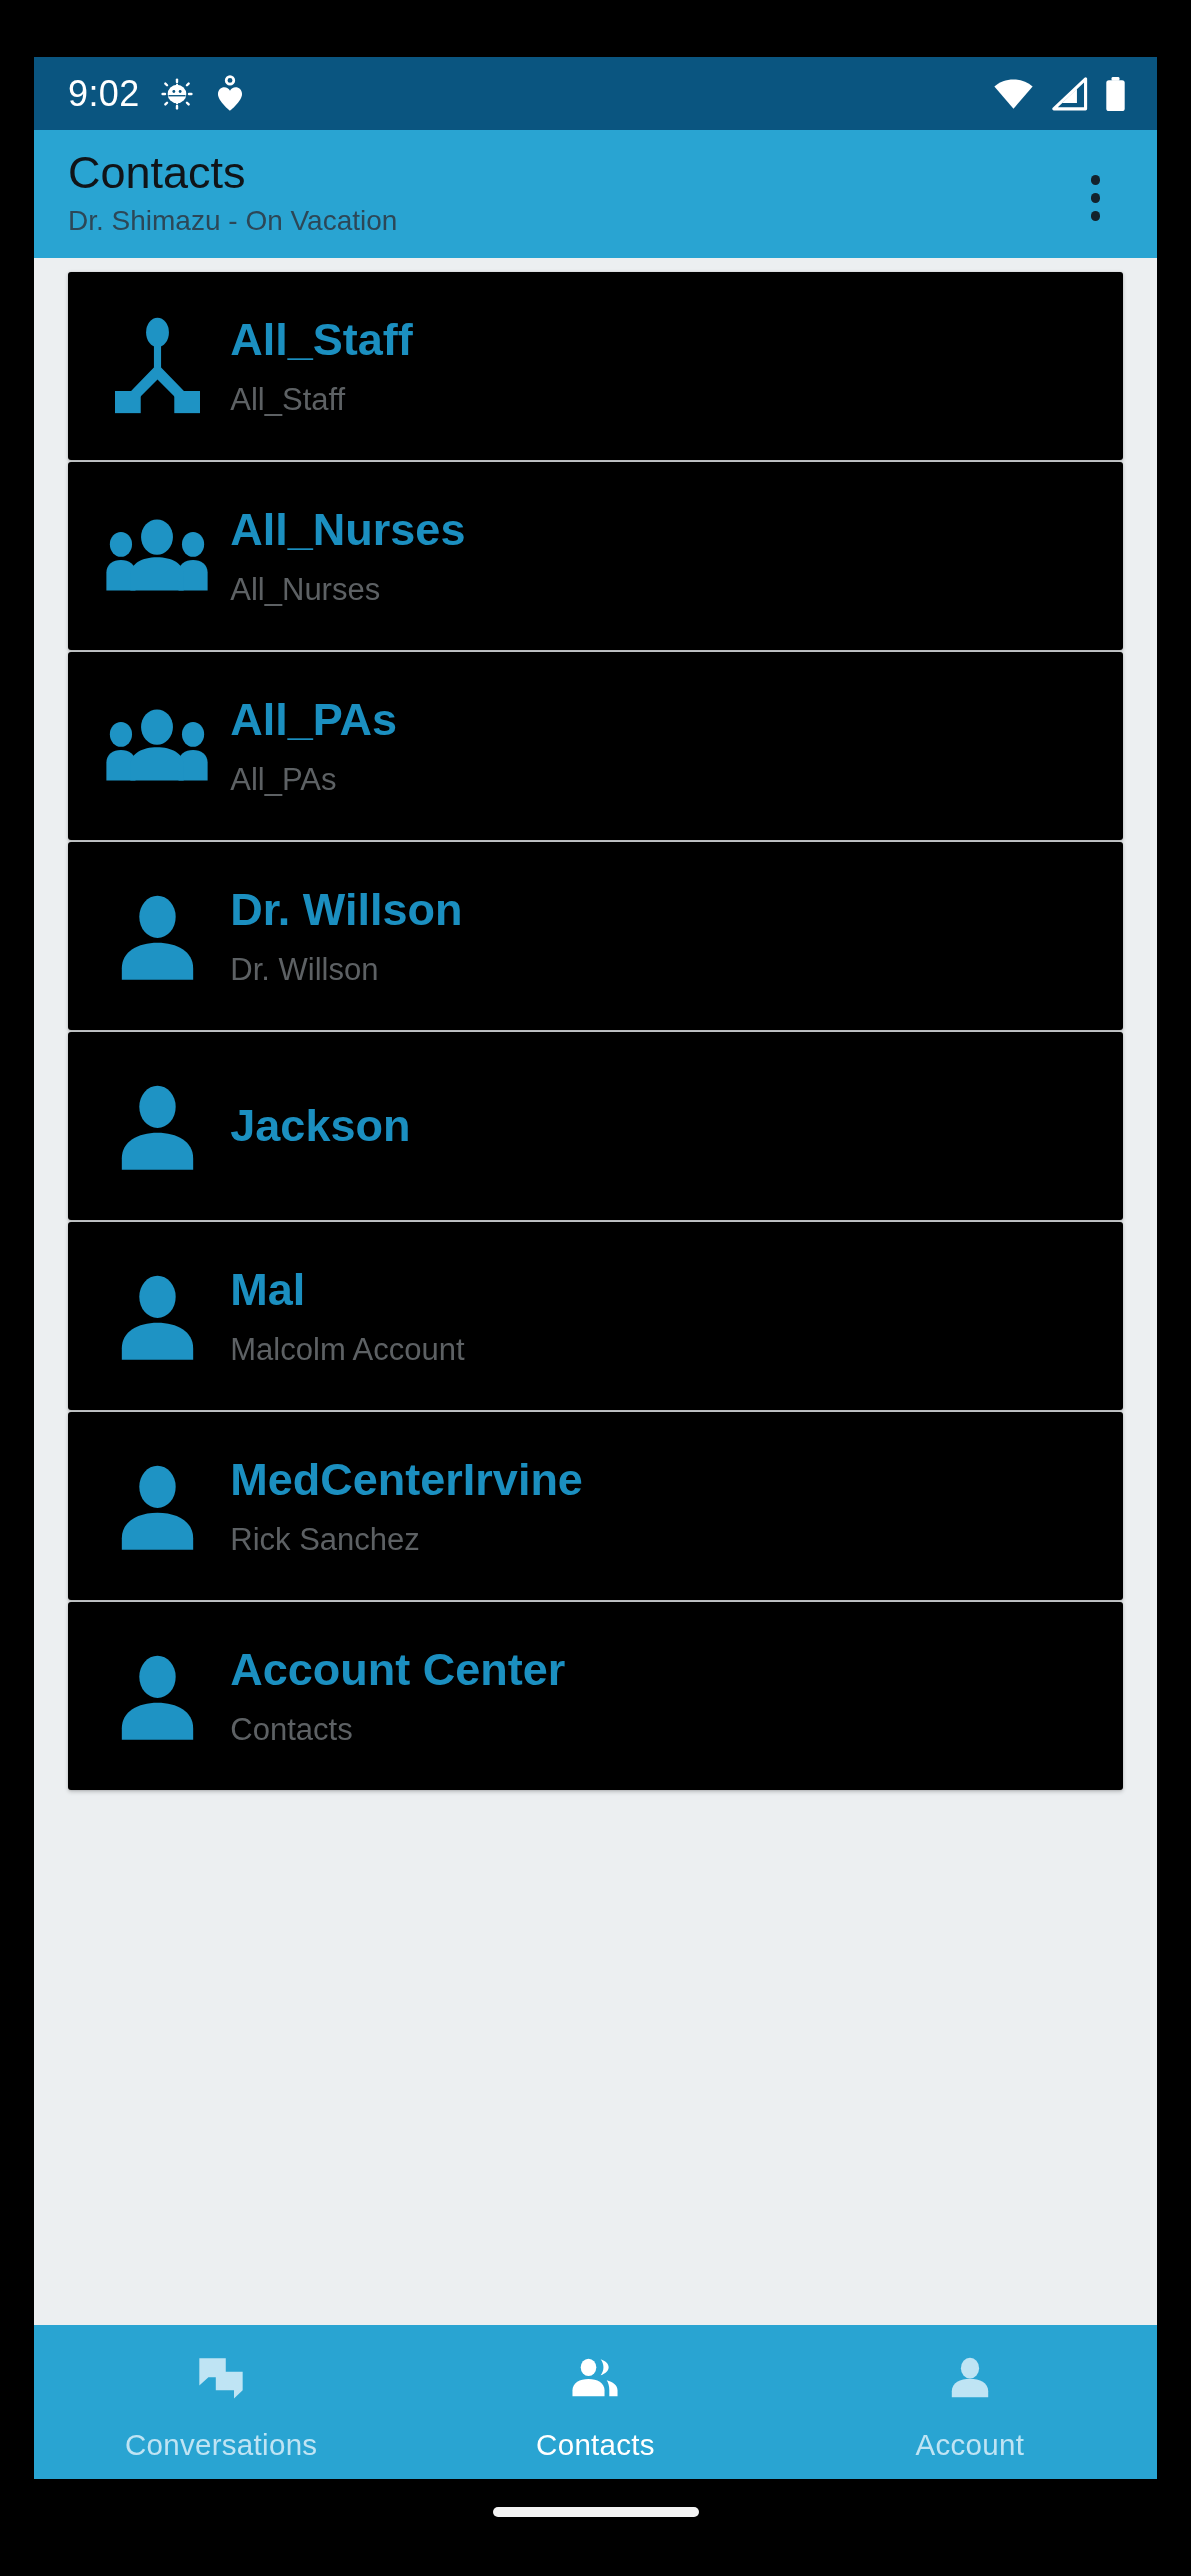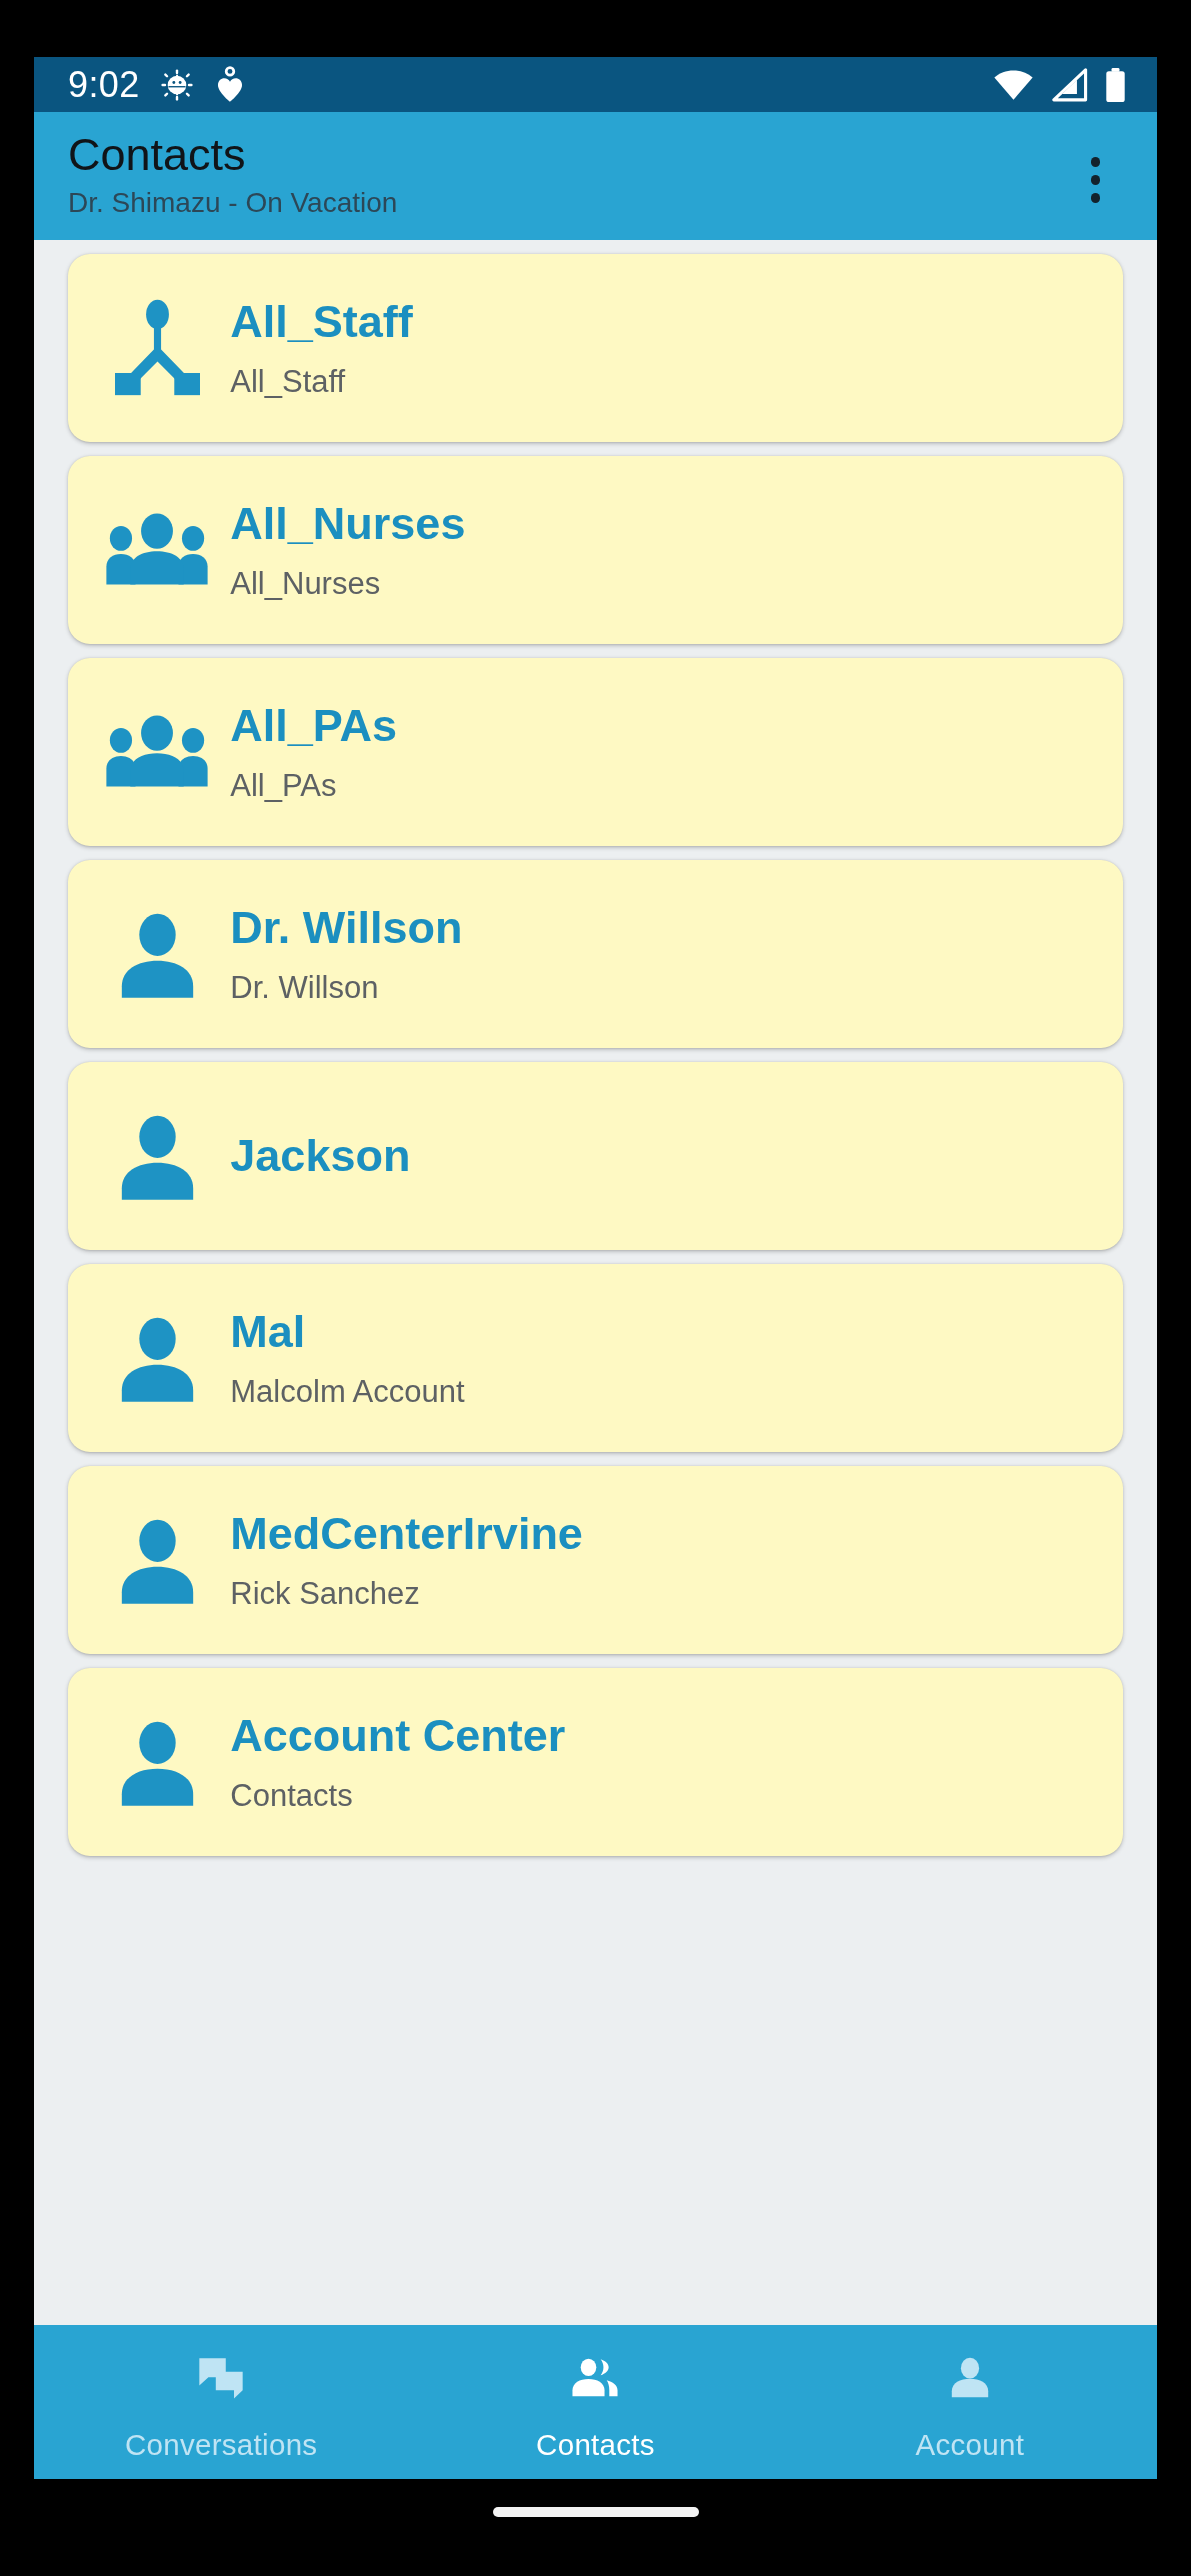--- a/index.html
+++ b/index.html
@@ -26,21 +26,21 @@
     top: 57px;
     width: 1123px;
     height: 2422px;
     background: #eceff1;
     overflow: hidden;
   }
 
   
   .status-bar {
     position: relative;
-    height: 55px;
+    height: 73px;
     background: #0a5580;
     display: flex;
     align-items: center;
     padding: 0 30px 0 34px;
   }
   .status-left {
     display: flex;
     align-items: center;
     gap: 19.7px;
   }
@@ -106,23 +106,23 @@
   
   .list {
     position: relative;
     background: #eceff1;
     padding: 14.3px 0 0 0;
     height: calc(2422px - 63px - 123px);
     overflow: hidden;
   }
   .card {
     position: relative;
-    margin: 0 34px 14px 34px;
-    background: #fef9c3;
-    border-radius: 22px;
+    margin: 0 34px 2px 34px;
+    background: #000000;
+    border-radius: 3px;
     box-shadow: 0 1.8px 4.5px rgba(0,0,0,0.18), 0 0.9px 1.8px rgba(0,0,0,0.10);
     height: 188px;
     display: flex;
     align-items: center;
     padding: 0 23px 0 30px;
   }
   .card-avatar {
     width: 118px;
     height: 114px;
     flex: 0 0 118px;

